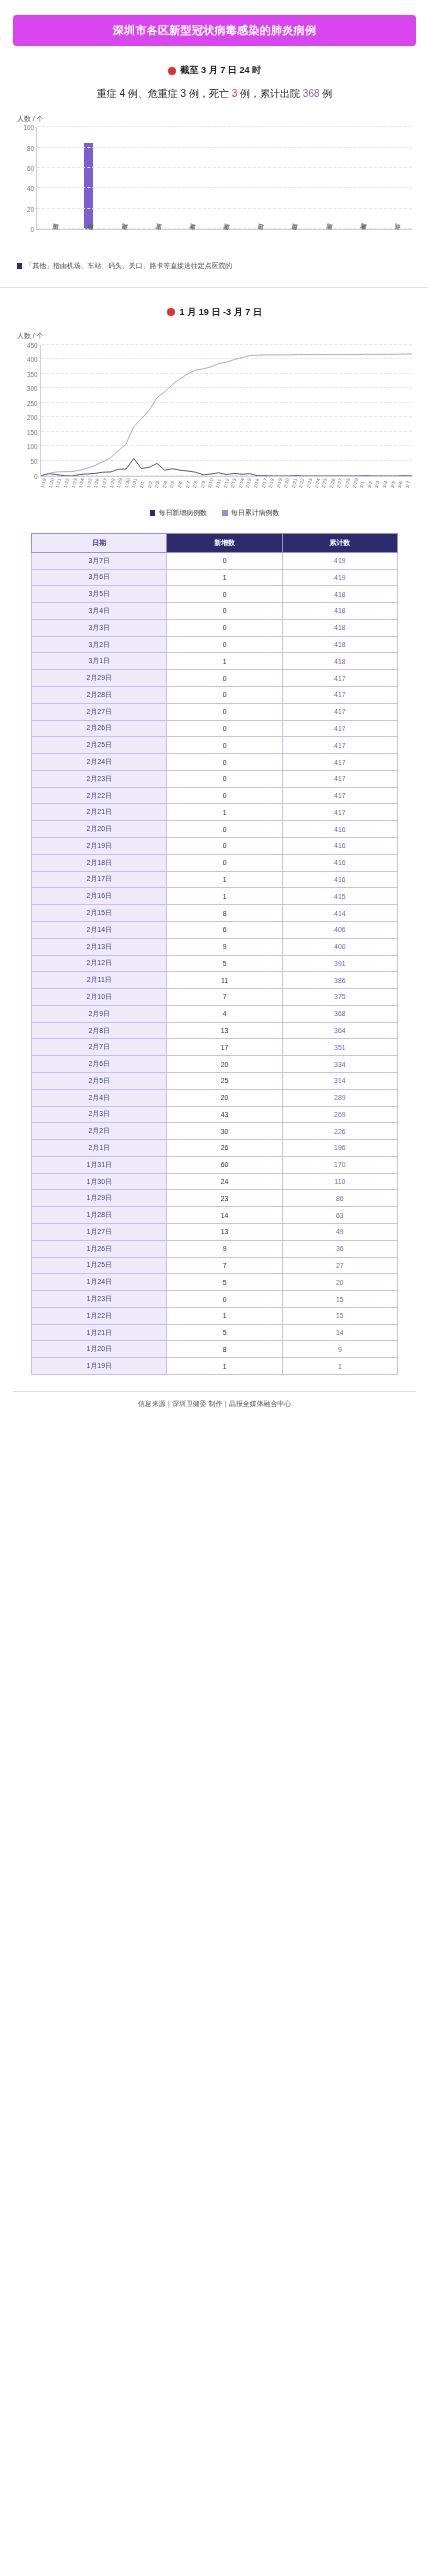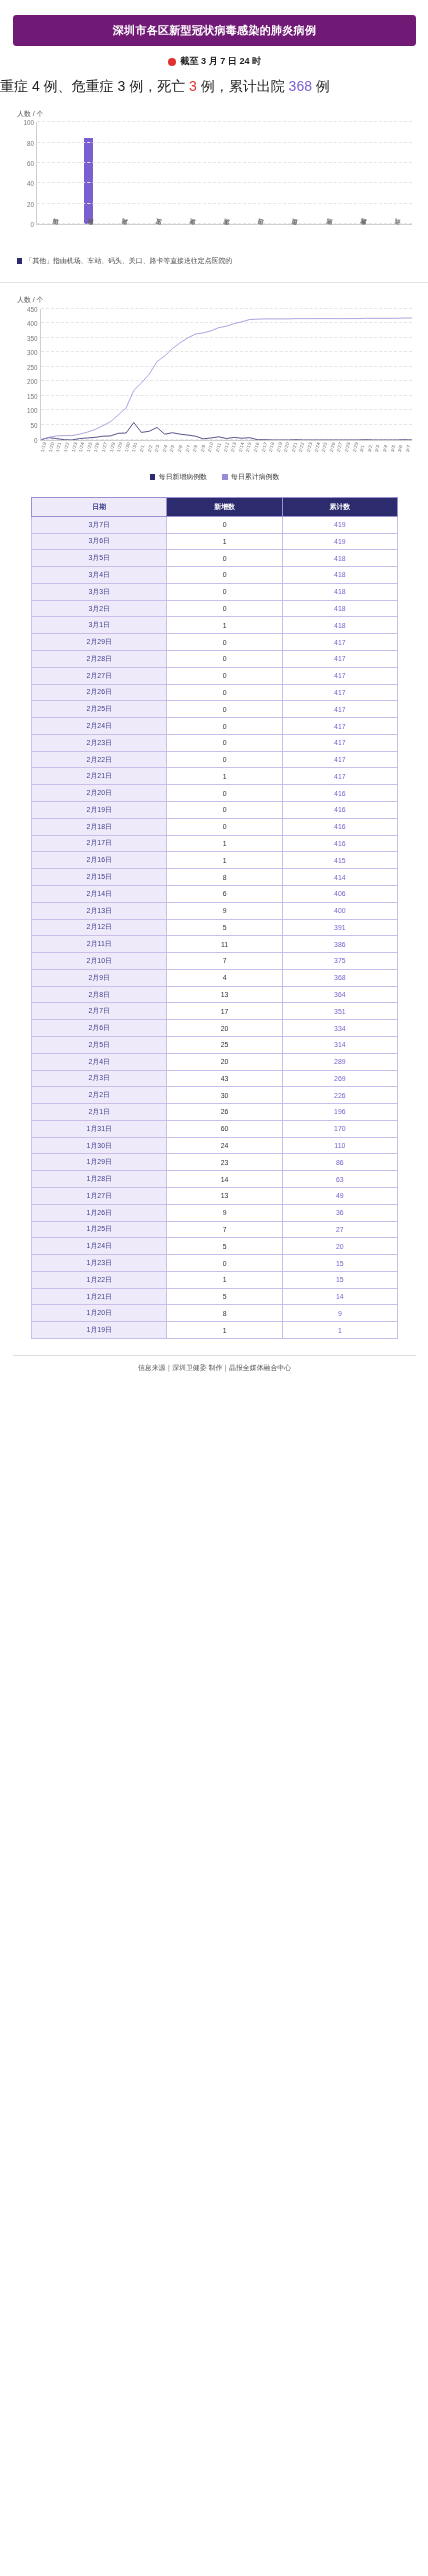--- a/index.html
+++ b/index.html
@@ -8,56 +8,56 @@
     width:429px;
     background:#ffffff;
     font-family:"Liberation Sans", sans-serif;
     color:#333;
   }
   .page { width:429px; position:relative; padding-bottom:5.7px; }
 
   
   .banner {
     margin:15px 12.6px 0 12.6px;
-    background:#701a75;
+    background:#d946ef;
     border-radius:3.4px;
     padding:8px 5.7px;
     text-align:center;
   }
   .banner-text {
     color:#ffffff;
     font-size:11px;
     font-weight:bold;
     letter-spacing:0.3px;
   }
 
   
   .dateline {
-    margin:9px 0 0 0;
+    margin:18px 0 0 0;
     text-align:center;
     font-size:9.1px;
     font-weight:bold;
     color:#222;
     display:flex;
     align-items:center;
     justify-content:center;
     gap:4.6px;
   }
   .red-dot {
     width:8px; height:8px;
     background:#e03131;
     border-radius:50%;
     display:inline-block;
   }
 
   
   .summary {
     margin:10.3px 0 0 0;
-    text-align:left;
-    font-size:14px;
+    text-align:center;
+    font-size:10px;
     color:#222;
   }
   .summary .num-red { color:#e03131; }
   .summary .num-purple { color:#7b5fd0; }
 
   
   .chart-wrap { margin:12.6px 17px 0 17px; position:relative; }
   .axis-label {
     font-size:6.9px;
     color:#555;
@@ -315,20 +315,24 @@
   </div>
 
   <div class="footnote">
     <span class="sq"></span>
     <span>「其他」指由机场、车站、码头、关口、路卡等直接送往定点医院的</span>
   </div>
 
   <div class="divider"></div>
 
 
+  <div class="dateline">
+    <span class="red-dot"></span>
+    <span>1 月 19 日 -3 月 7 日</span>
+  </div>
 
   <div class="chart-wrap">
     <div class="axis-label">人数 / 个</div>
     <div class="plot2" id="plot2">
         <div class="gridline" style="bottom: 0%;">
           <span class="ytick">0</span>
         </div>
         <div class="gridline" style="bottom: 11.1111%;">
           <span class="ytick">50</span>
         </div>

